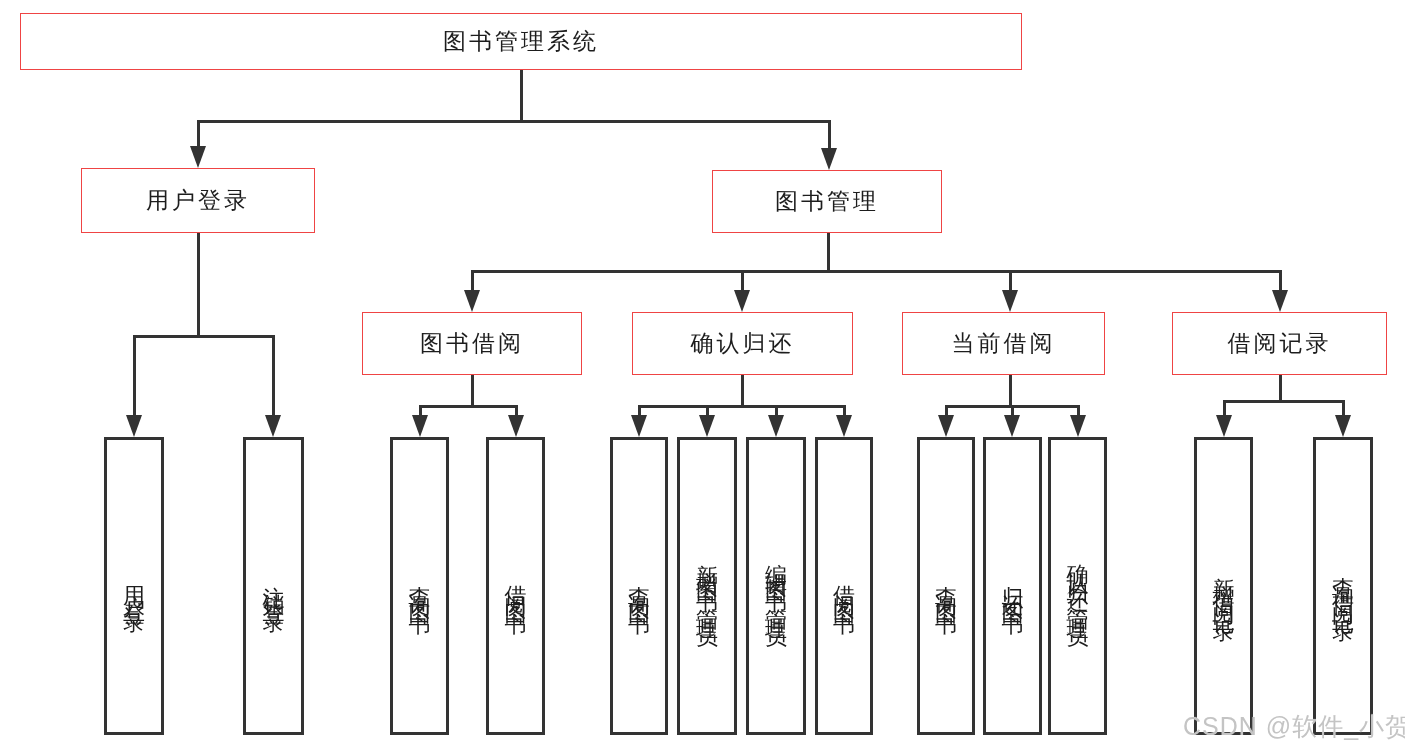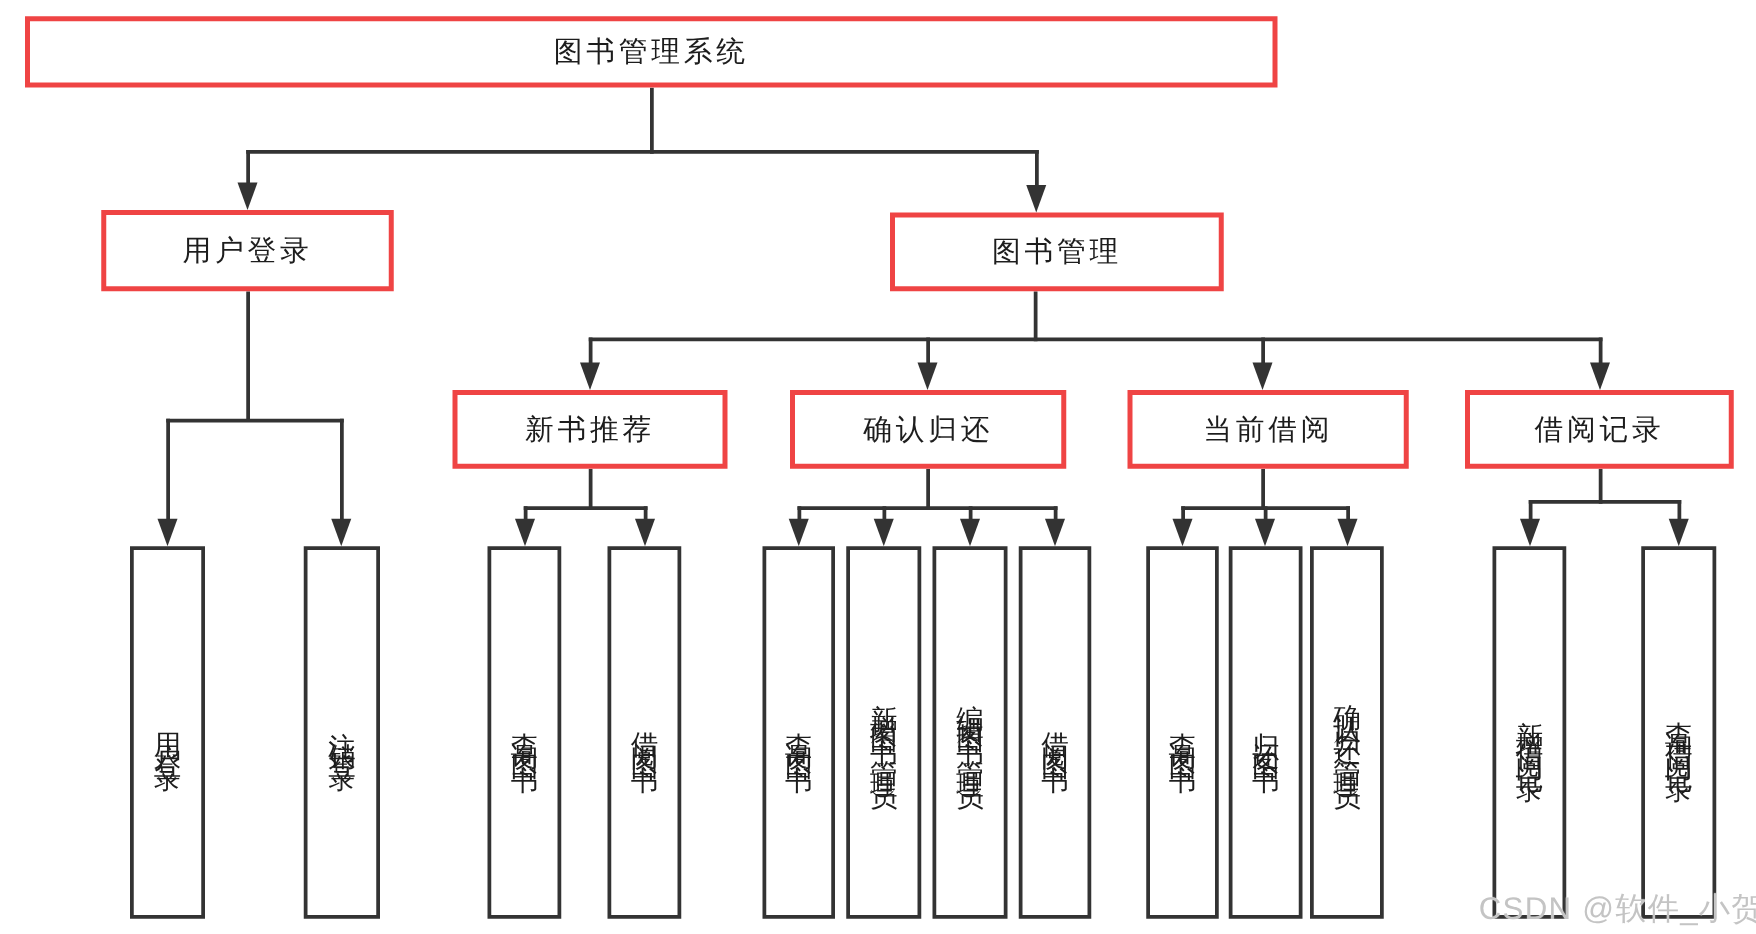--- a/index.html
+++ b/index.html
@@ -8,21 +8,21 @@
     width: 1405px;
     height: 747px;
     background: #ffffff;
     font-family: "Liberation Sans", sans-serif;
     overflow: hidden;
   }
   
   .hbox {
     position: absolute;
     box-sizing: border-box;
-    border: 4px solid #ef4444;
+    border: 1px solid #ef4444;
     background: #ffffff;
     display: flex;
     align-items: center;
     justify-content: center;
     font-size: 23px;
     letter-spacing: 3px;
     color: #1d1d1d;
     z-index: 2;
   }
   
@@ -75,21 +75,21 @@
   <div class="vl" style="left:520px; top:70px; height:53px;"></div>
   <div class="hl" style="left:197px; top:120px; width:634px;"></div>
   <div class="vl" style="left:197px; top:120px; height:28px;"></div>
   <div class="ar" style="left:190px; top:146px;"></div>
   <div class="vl" style="left:828px; top:120px; height:30px;"></div>
   <div class="ar" style="left:821px; top:148px;"></div>
 
   <div class="hbox" style="left:81px; top:168px; width:234px; height:65px;">
     <span>用户登录</span>
   </div>
-  <div class="hbox" style="left:712px; top:170px; width:267px; height:63px;text-align:right;">
+  <div class="hbox" style="left:712px; top:170px; width:230px; height:63px;text-align:right;">
     <span>图书管理</span>
   </div>
 
   <div class="vl" style="left:197px; top:233px; height:104px;"></div>
   <div class="hl" style="left:133px; top:335px; width:142px;"></div>
   <div class="vl" style="left:133px; top:335px; height:82px;"></div>
   <div class="ar" style="left:126px; top:415px;"></div>
   <div class="vl" style="left:272px; top:335px; height:82px;"></div>
   <div class="ar" style="left:265px; top:415px;"></div>
 
@@ -98,26 +98,26 @@
   <div class="vl" style="left:471px; top:270px; height:22px;"></div>
   <div class="ar" style="left:464px; top:290px;"></div>
   <div class="vl" style="left:741px; top:270px; height:22px;"></div>
   <div class="ar" style="left:734px; top:290px;"></div>
   <div class="vl" style="left:1009px; top:270px; height:22px;"></div>
   <div class="ar" style="left:1002px; top:290px;"></div>
   <div class="vl" style="left:1279px; top:270px; height:22px;"></div>
   <div class="ar" style="left:1272px; top:290px;"></div>
 
   <div class="hbox" style="left:362px; top:312px; width:220px; height:63px;">
-    <span>新书推荐</span>
+    <span>图书借阅</span>
   </div>
   <div class="hbox" style="left:632px; top:312px; width:221px; height:63px;">
     <span>确认归还</span>
   </div>
-  <div class="hbox" style="left:902px; top:312px; width:225px; height:63px;align-items:center;">
+  <div class="hbox" style="left:902px; top:312px; width:203px; height:63px;align-items:center;">
     <span>当前借阅</span>
   </div>
   <div class="hbox" style="left:1172px; top:312px; width:215px; height:63px;">
     <span>借阅记录</span>
   </div>
 
   <div class="vl" style="left:471px; top:375px; height:33px;"></div>
   <div class="hl" style="left:419px; top:405px; width:99px;"></div>
   <div class="vl" style="left:419px; top:405px; height:12px;"></div>
   <div class="ar" style="left:412px; top:415px;"></div>

